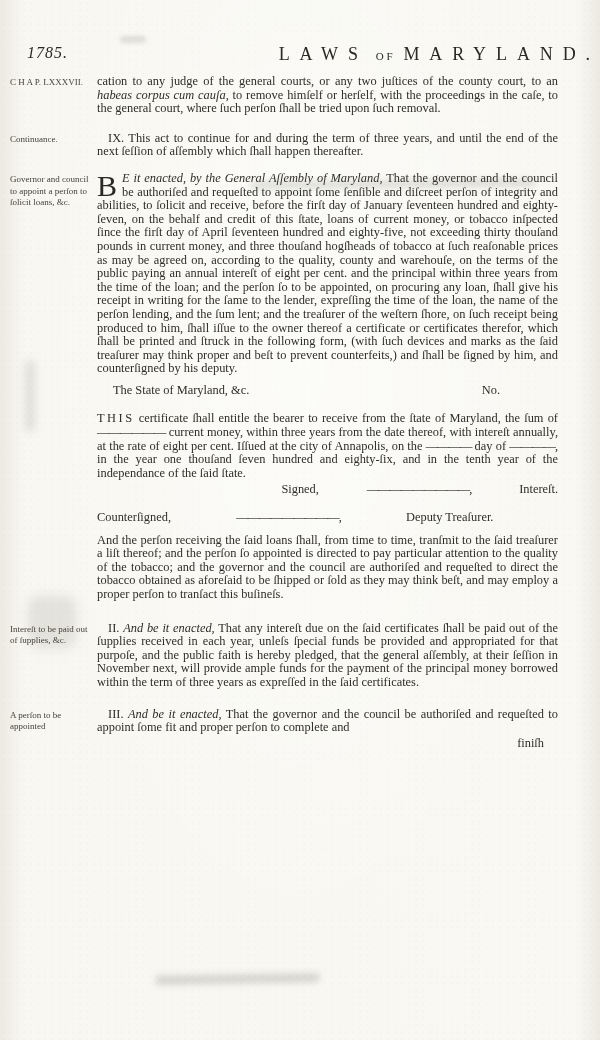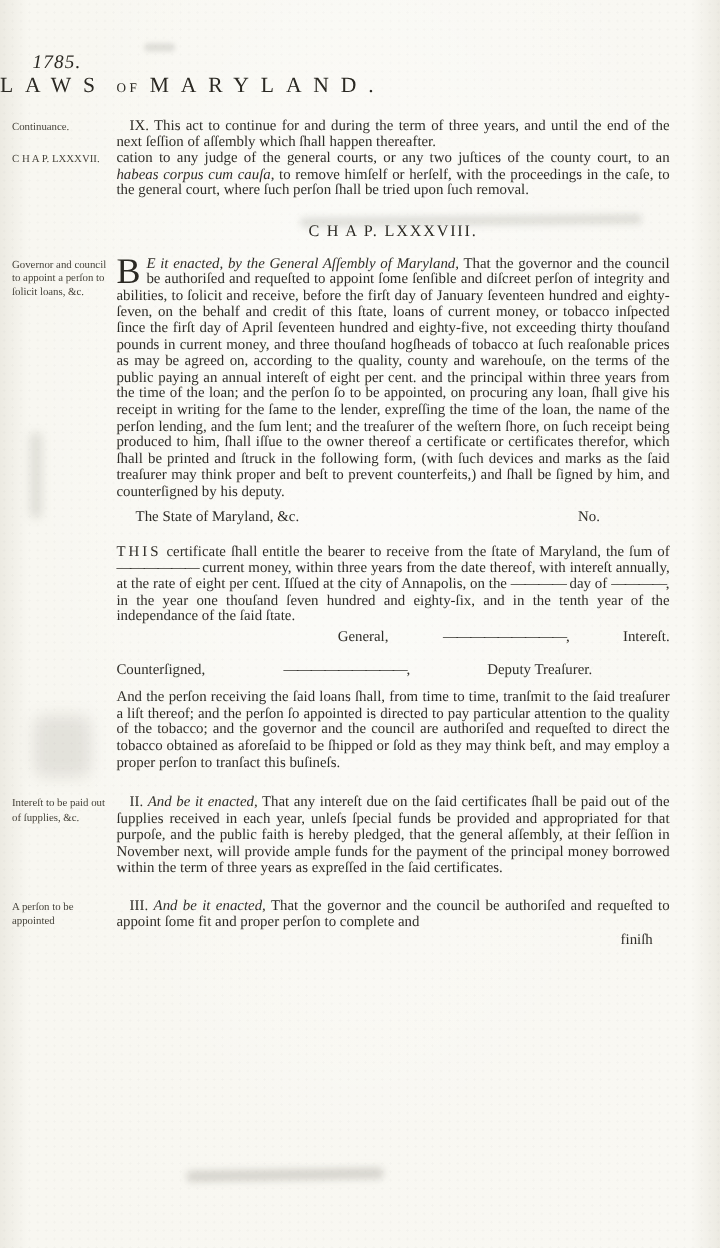--- a/index.html
+++ b/index.html
@@ -18,21 +18,21 @@
     font-family:"Liberation Serif","DejaVu Serif",serif;
     overflow:hidden;
   }
 
   
   .year {
     position:absolute; left:27px; top:44px;
     font-style:italic; font-size:16px; letter-spacing:1px; color:#2b2923;
   }
   .masthead {
-    padding-top:44px; text-align:left; white-space:nowrap; color:#2b2923;margin-top:17px;
+    padding-top:44px; text-align:right; white-space:nowrap; color:#2b2923;
   }
   .masthead .laws { font-size:18px; letter-spacing:0.55em; }
   .masthead .of   { font-size:11px; letter-spacing:0.25em; margin:0 8px; }
 
   
   .content { margin-top:10px; }
   .row { display:flex; align-items:flex-start; }
   .side {
     flex:0 0 97px; width:97px;
     padding:2px 8px 0 10px;
@@ -109,59 +109,53 @@
   <div class="smudge smudge-margin-2"></div>
   <div class="smudge smudge-bottom"></div>
 
   <div class="year">1785.</div>
   <div class="masthead">
     <span class="laws">LAWS</span><span class="of">OF</span><span class="laws">MARYLAND.</span>
   </div>
 
   <div class="content">
 
+    <div class="row">
+      <div class="side">C H A P. LXXXVII.</div>
+      <div class="main">
+        <p class="body-text"><span>cation to any judge of the general courts, or any two juſtices of the county court, to an </span><i>habeas corpus cum cauſa</i><span>, to remove himſelf or herſelf, with the proceedings in the caſe, to the general court, where ſuch perſon ſhall be tried upon ſuch removal.</span></p>
+      </div>
+    </div>
+
     <div class="row mt16">
       <div class="side">Continuance.</div>
       <div class="main">
         <p class="body-text indent">IX. This act to continue for and during the term of three years, and until the end of the next ſeſſion of aſſembly which ſhall happen thereafter.</p>
       </div>
     </div>
 
-    <div class="row">
-      <div class="side">C H A P. LXXXVII.</div>
-      <div class="main">
-        <p class="body-text"><span>cation to any judge of the general courts, or any two juſtices of the county court, to an </span><i>habeas corpus cum cauſa</i><span>, to remove himſelf or herſelf, with the proceedings in the caſe, to the general court, where ſuch perſon ſhall be tried upon ſuch removal.</span></p>
-      </div>
-    </div>
-
-    <div class="row mt20">
-      <div class="side"></div>
-      <div class="main">
-        <div class="chap-heading">C H A P.   LXXXVIII.</div>
-      </div>
-    </div>
 
 
     <div class="row mt13">
       <div class="side">Governor and council to appoint a perſon to ſolicit loans, &amp;c.</div>
       <div class="main">
         <p class="body-text"><span class="dropcap">B</span><i>E it enacted, by the General Aſſembly of Maryland,</i><span> That the governor and the council be authoriſed and requeſted to appoint ſome ſenſible and diſcreet perſon of integrity and abilities, to ſolicit and receive, before the firſt day of January ſeventeen hundred and eighty-ſeven, on the behalf and credit of this ſtate, loans of current money, or tobacco inſpected ſince the firſt day of April ſeventeen hundred and eighty-five, not exceeding thirty thouſand pounds in current money, and three thouſand hogſheads of tobacco at ſuch reaſonable prices as may be agreed on, according to the quality, county and warehouſe, on the terms of the public paying an annual intereſt of eight per cent. and the principal within three years from the time of the loan; and the perſon ſo to be appointed, on procuring any loan, ſhall give his receipt in writing for the ſame to the lender, expreſſing the time of the loan, the name of the perſon lending, and the ſum lent; and the treaſurer of the weſtern ſhore, on ſuch receipt being produced to him, ſhall iſſue to the owner thereof a certificate or certificates therefor, which ſhall be printed and ſtruck in the following form, (with ſuch devices and marks as the ſaid treaſurer may think proper and beſt to prevent counterfeits,) and ſhall be ſigned by him, and counterſigned by his deputy.</span></p>
       </div>
     </div>
 
     <div class="row mt8">
       <div class="side"></div>
       <div class="main">
         <div class="form-head">
           <span>The State of Maryland, &amp;c.</span>
           <span>No.</span>
         </div>
         <p class="body-text form-body"><span class="spaced">THIS</span><span> certificate ſhall entitle the bearer to receive from the ſtate of Maryland, the ſum of </span><span class="dash">——————</span><span> current money, within three years from the date thereof, with intereſt annually, at the rate of eight per cent. Iſſued at the city of Annapolis, on the </span><span class="dash">————</span><span> day of </span><span class="dash">————</span><span>, in the year one thouſand ſeven hundred and eighty-ſix, and in the tenth year of the independance of the ſaid ſtate.</span></p>
         <div class="signed-line">
-          <span>General,</span>
+          <span>Signed,</span>
           <span class="dash">—————————,</span>
           <span>Intereſt.</span>
         </div>
         <div class="countersigned-line">
           <span>Counterſigned,</span>
           <span class="dash">—————————,</span>
           <span>Deputy Treaſurer.</span>
         </div>
       </div>
     </div>

